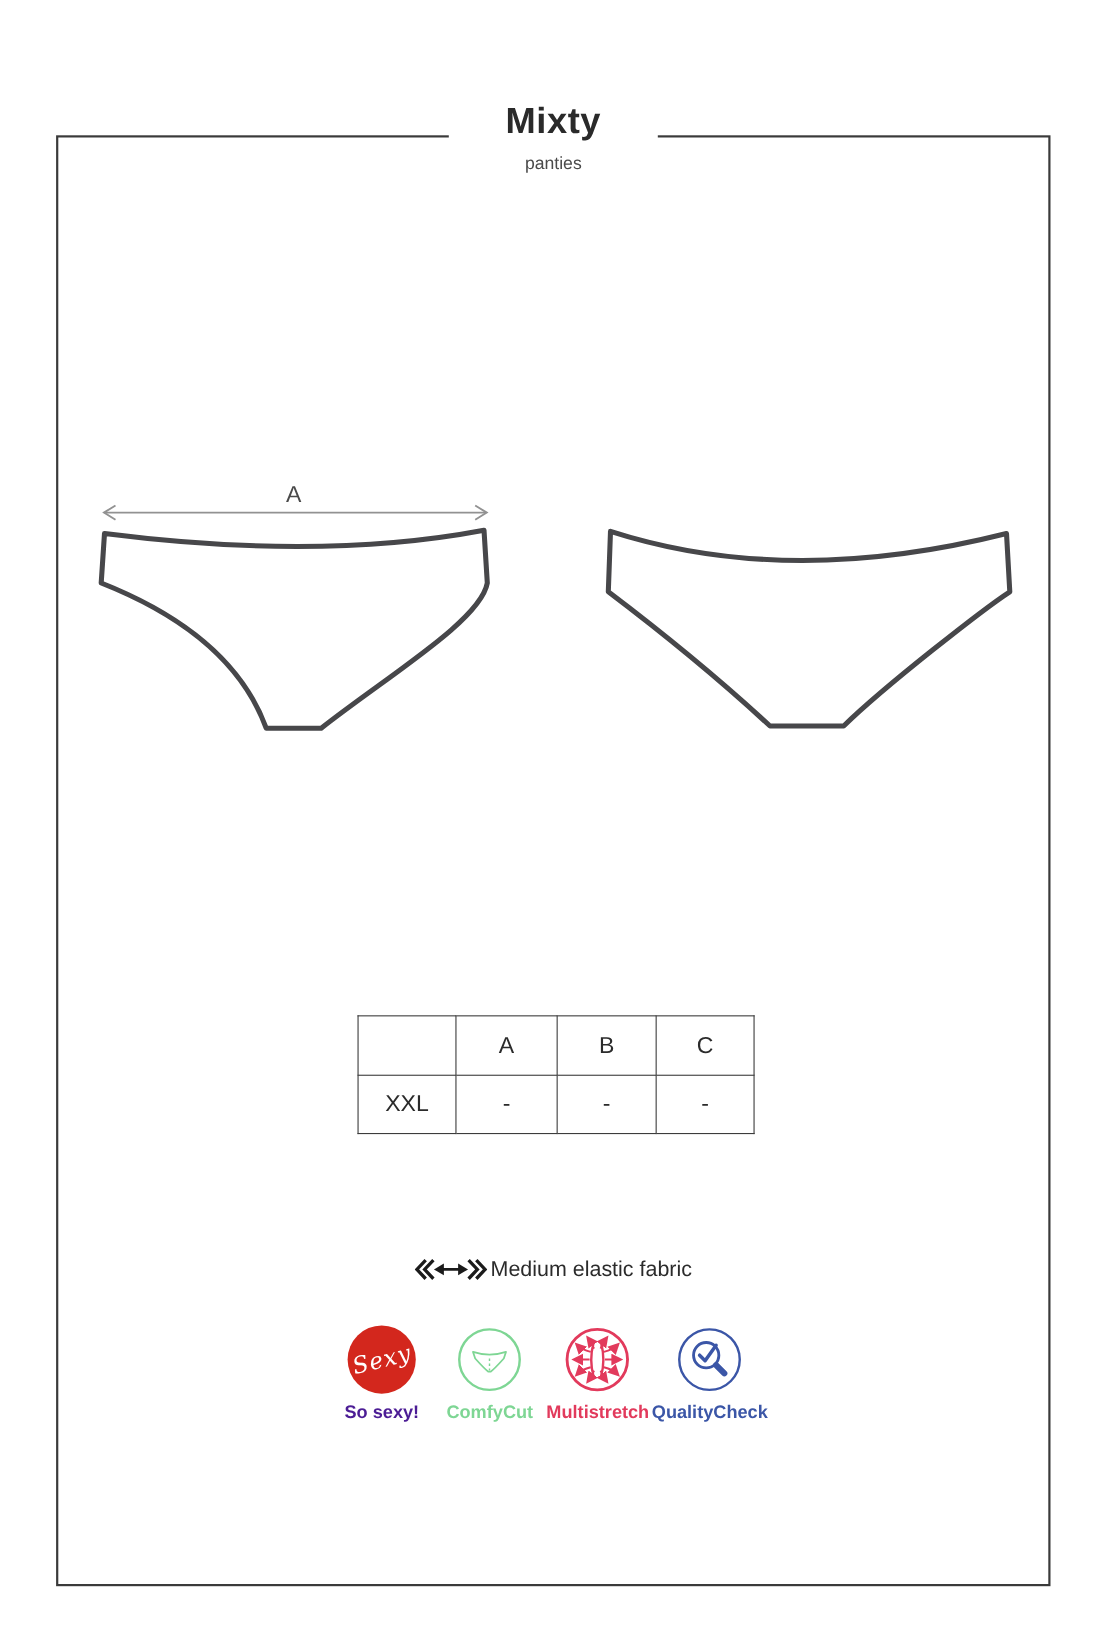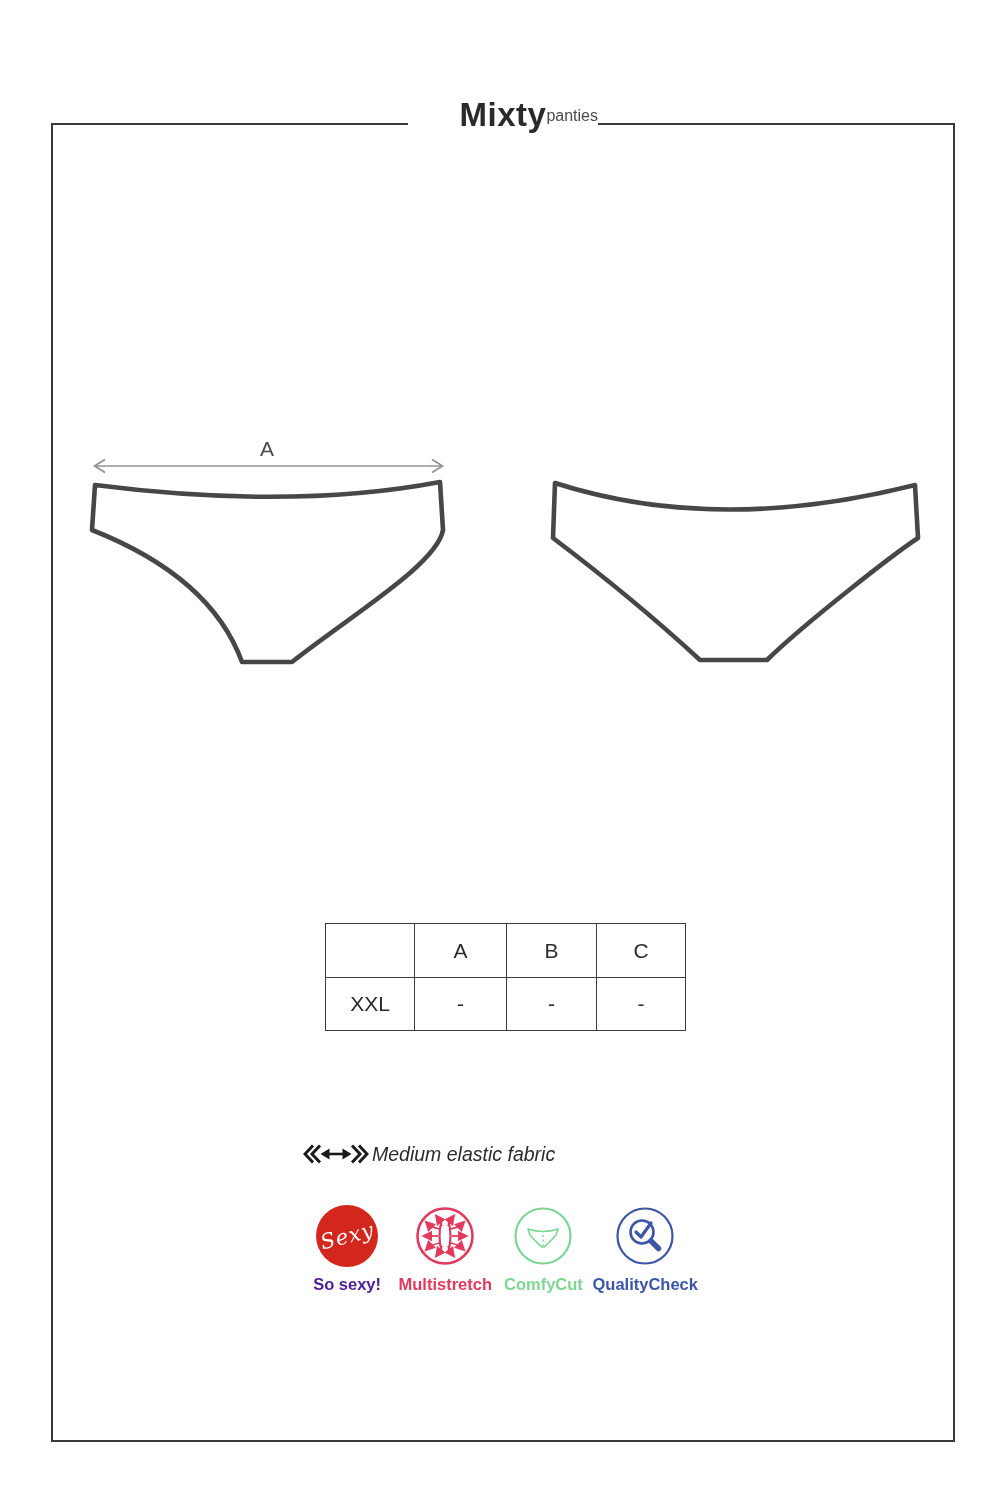--- a/index.html
+++ b/index.html
@@ -1,42 +1,42 @@
 <!DOCTYPE html>
 <html><head>
 <meta charset="utf-8">
 <style>
   html,body{margin:0;padding:0;background:#fff;}
   #page{position:relative;width:1000px;height:1500px;background:#fff;
         font-family:"Liberation Sans",sans-serif;overflow:hidden;}
   #page-border{position:absolute;left:51px;top:123px;width:900px;height:1315px;
         border:2px solid #3a3a3a;}
   #title-box{position:absolute;left:408px;top:70px;width:190px;height:102px;
-        background:#fff;z-index:2;display:flex;
+        background:#fff;z-index:2;display:flex;flex-direction:column;
         justify-content:flex-end;align-items:center;padding-bottom:14px;box-sizing:border-box;}
   #product-title{font-size:33px;font-weight:bold;color:#2a2a2a;letter-spacing:.5px;line-height:1;}
-  #product-subtitle{font-size:16px;color:#4a4a4a;margin-top:4px;line-height:1;}
+  #product-subtitle{font-size:16px;color:#4a4a4a;margin-top:16px;line-height:1;}
 
   svg{display:block;}
   .panty-outline{fill:none;stroke:#47474a;stroke-width:4.6;stroke-linejoin:round;}
   .dim-line{stroke:#929292;stroke-width:1.7;fill:none;}
   .dim-label{fill:#4a4a4a;font-size:21px;font-family:"Liberation Sans",sans-serif;}
 
   #front-diagram{position:absolute;left:85px;top:432px;}
   #back-diagram{position:absolute;left:545px;top:468px;}
 
   #size-table{position:absolute;left:325px;top:923px;border-collapse:collapse;}
   #size-table td,#size-table th{border:1.5px solid #3c3c3c;padding:0;text-align:center;
         font-size:21px;font-weight:normal;color:#2b2b2b;background:#fff;}
   #size-table .c0{width:88px;} #size-table .c1{width:91px;}
   #size-table .c2{width:89px;} #size-table .c3{width:88px;}
   #size-table tr{height:53px;} #size-table tr.hdr{height:54px;}
 
   #fabric-note{position:absolute;left:303px;top:1139px;width:400px;height:30px;
-        display:flex;align-items:center;justify-content:flex-start;gap:3px;font-style:italic;}
+        display:flex;align-items:center;justify-content:center;gap:3px;}
   #fabric-note .txt{font-size:19.5px;color:#2b2b2b;}
   .stretch-ic{stroke:#1b1b1b;fill:none;stroke-width:3;}
   .stretch-ic .fillhead{fill:#1b1b1b;stroke:none;}
   .stretch-ic .bar{stroke-width:2.6;}
 
   #badges{position:absolute;left:298px;top:1205px;width:400px;display:flex;}
   .badge{flex:1;display:flex;flex-direction:column;align-items:center;}
   .badge .lbl{margin-top:9px;font-size:16.5px;font-weight:bold;line-height:1;}
   #sexy-circle{width:62px;height:62px;border-radius:50%;background:#d3271d;
         display:flex;align-items:center;justify-content:center;}
@@ -105,20 +105,29 @@
   <div id="badges">
 
     <div class="badge">
       <div id="sexy-circle">
         <span>Sexy</span>
       </div>
       <div class="lbl" style="color: #4c1d95;">So sexy!</div>
     </div>
 
     <div class="badge">
+      <svg class="cc-ic" width="62" height="62" viewBox="0 0 62 62">
+        <circle cx="31" cy="31" r="27.5" stroke-width="2.2"></circle>
+        <path stroke-width="1.6" stroke-linejoin="round" d="M16,24 Q31,29 46,24 L44,30 Q35,40 32,42 L30,42 Q27,40 18,30 Z"></path>
+        <path stroke-width="1.3" stroke-dasharray="2.2,2.4" d="M31,30 L31,41"></path>
+      </svg>
+      <div class="lbl" style="color: rgb(126, 214, 148);">ComfyCut</div>
+    </div>
+
+    <div class="badge">
       <svg class="ms-ic" width="62" height="62" viewBox="0 0 62 62">
         <defs>
           <marker id="msarrow" markerWidth="7" markerHeight="7" refX="4" refY="3" orient="auto">
             <path d="M0,0 L6,3 L0,6 Z" fill="#e23a5c" stroke="none"></path>
           </marker>
         </defs>
         <circle cx="31" cy="31" r="27.5" stroke-width="2.6"></circle>
         <path d="M27.5,16 Q23.5,31 27.5,46" stroke-width="2.2"></path>
         <path d="M34.5,16 Q38.5,31 34.5,46" stroke-width="2.2"></path>
         <g stroke-width="1.8">
@@ -131,29 +140,20 @@
           <path d="M28,21 Q26,16 23,12" marker-end="url(#msarrow)"></path>
           <path d="M34,21 Q36,16 39,12" marker-end="url(#msarrow)"></path>
           <path d="M28,41 Q26,46 23,50" marker-end="url(#msarrow)"></path>
           <path d="M34,41 Q36,46 39,50" marker-end="url(#msarrow)"></path>
         </g>
       </svg>
       <div class="lbl" style="color: rgb(226, 58, 92);">Multistretch</div>
     </div>
 
     <div class="badge">
-      <svg class="cc-ic" width="62" height="62" viewBox="0 0 62 62">
-        <circle cx="31" cy="31" r="27.5" stroke-width="2.2"></circle>
-        <path stroke-width="1.6" stroke-linejoin="round" d="M16,24 Q31,29 46,24 L44,30 Q35,40 32,42 L30,42 Q27,40 18,30 Z"></path>
-        <path stroke-width="1.3" stroke-dasharray="2.2,2.4" d="M31,30 L31,41"></path>
-      </svg>
-      <div class="lbl" style="color: rgb(126, 214, 148);">ComfyCut</div>
-    </div>
-
-    <div class="badge">
       <svg class="qc-ic" width="62" height="62" viewBox="0 0 62 62">
         <circle cx="31" cy="31" r="27.5" stroke-width="2.2"></circle>
         <circle cx="28" cy="27" r="11.5" stroke-width="2.6"></circle>
         <line x1="37" y1="36" x2="44.5" y2="43.5" stroke-width="5.5" stroke-linecap="round"></line>
         <polyline points="22,27 27,32 37,18" stroke-width="3.2" stroke-linecap="round" stroke-linejoin="round"></polyline>
       </svg>
       <div class="lbl" style="color: rgb(59, 86, 167); text-align: center;">QualityCheck</div>
     </div>
 
   </div>

